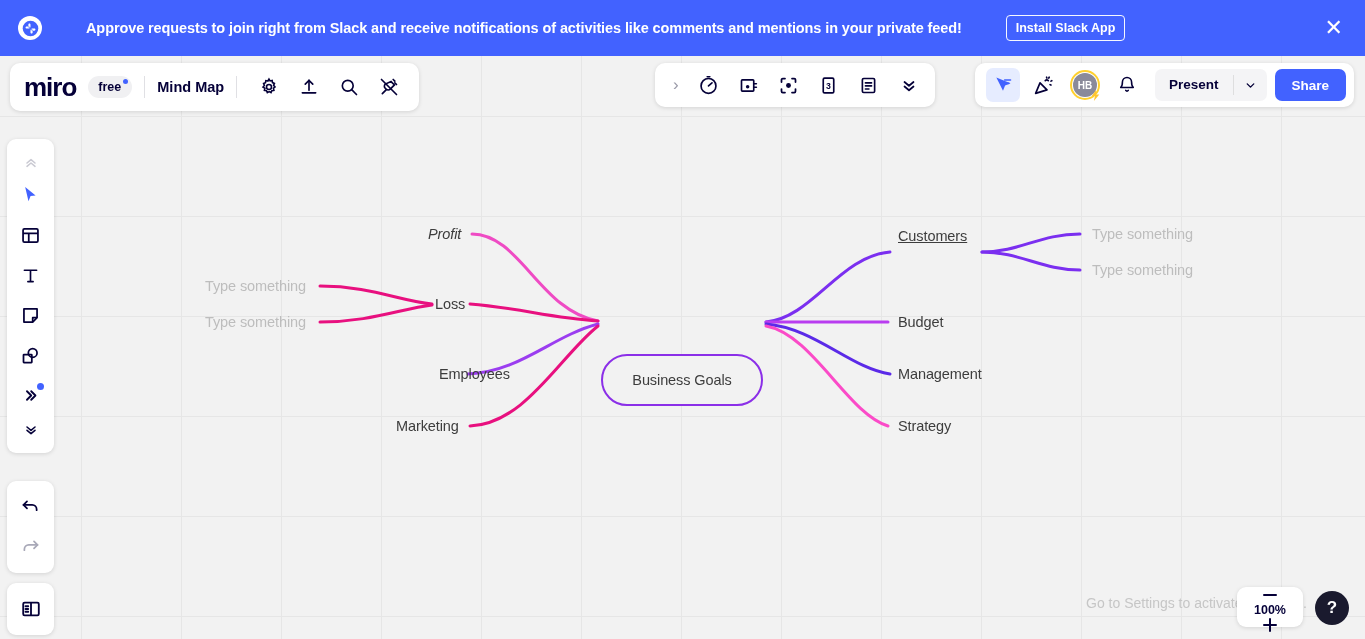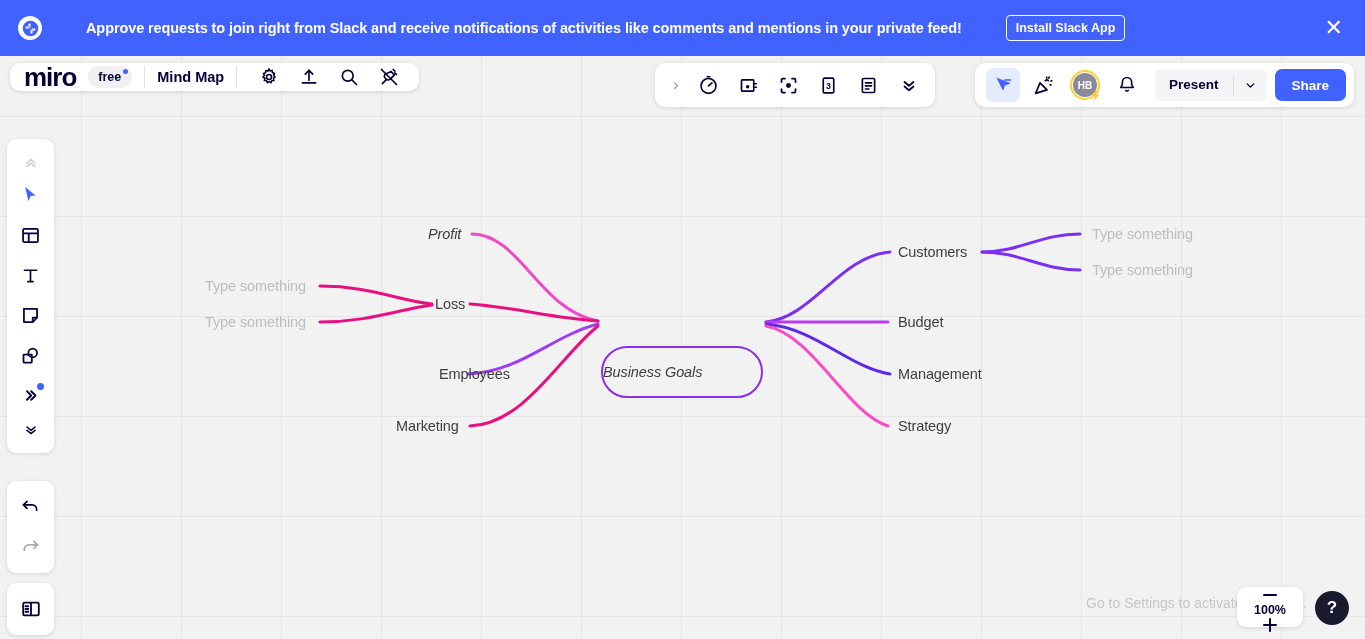--- a/index.html
+++ b/index.html
@@ -51,35 +51,34 @@
   #mindmap-svg { position: absolute; left: 0; top: 0; }
 
   .node-label {
     position: absolute; font-size: 14.5px; color: #3d3d3d;
     white-space: nowrap; font-family: "Liberation Sans", sans-serif;
     cursor: pointer; letter-spacing: -0.1px;
   }
   .node-label.placeholder { color: #bdbdbd; }
 
   #root-node {
-    position: absolute; left: 601px; top: 290px; width: 162px; height: 52px;
+    position: absolute; left: 601px; top: 298px; width: 162px; height: 52px;
     border: 2px solid #8b2fe8; border-radius: 26px; background: #f2f2f2;
-    display: flex; align-items: center; 
+    display: flex; align-items: center; justify-content: center;
     cursor: pointer;
-    font-style: italic;
   }
   #root-node span { font-size: 14.5px; color: #3d3d3d; letter-spacing: -0.1px; }
 
   
   .bar {
     position: absolute; background: #fff; border-radius: 10px;
     box-shadow: 0 1px 4px rgba(0,0,0,.13); display: flex; align-items: center;
     z-index: 40;
   }
-  #left-bar { left: 10px; top: 63px; height: 28px; padding: 0 10px; }
+  #left-bar { left: 10px; top: 63px; height: 48px; padding: 0 10px; }
   .brand-logo { font-size: 26px; font-weight: 700; color: #050038; letter-spacing: -1px;
                 padding: 0 4px; cursor: pointer; line-height: 1; }
   .free-badge {
     margin-left: 8px; background: #f0f0f2; border-radius: 12px; padding: 4px 11px 4px 10px;
     font-size: 12.5px; font-weight: 700; color: #050038; position: relative; cursor: pointer;
   }
   .free-badge .dot {
     position: absolute; right: 4px; top: 3px; width: 5px; height: 5px;
     border-radius: 50%; background: #4262ff;
   }
@@ -225,21 +224,21 @@
     <span>Marketing</span>
   </div>
 
   <div class="node-label placeholder" style="left:205px; top:222px;">
     <span>Type something</span>
   </div>
   <div class="node-label placeholder" style="left:205px; top:258px;">
     <span>Type something</span>
   </div>
 
-  <div class="node-label" style="left:898px; top:188px;">
+  <div class="node-label" style="left:898px; top:172px;text-decoration:underline;">
     <span>Customers</span>
   </div>
   <div class="node-label" style="left:898px; top:258px;">
     <span>Budget</span>
   </div>
   <div class="node-label" style="left:898px; top:310px;">
     <span>Management</span>
   </div>
   <div class="node-label" style="left:898px; top:362px;">
     <span>Strategy</span>

